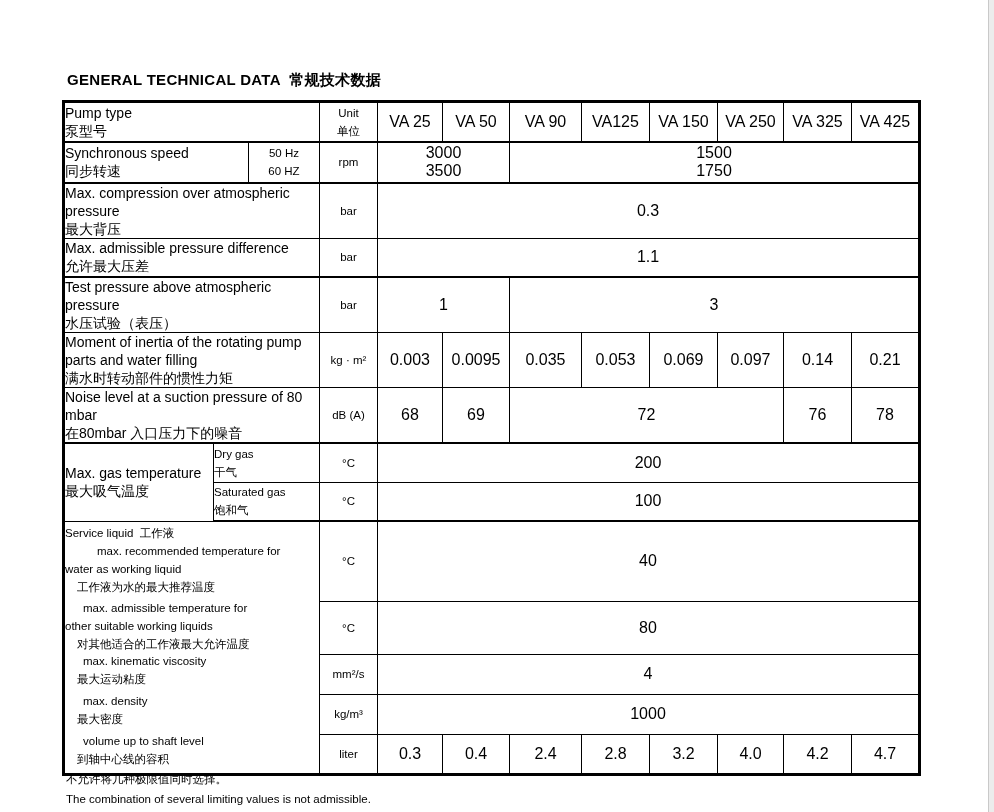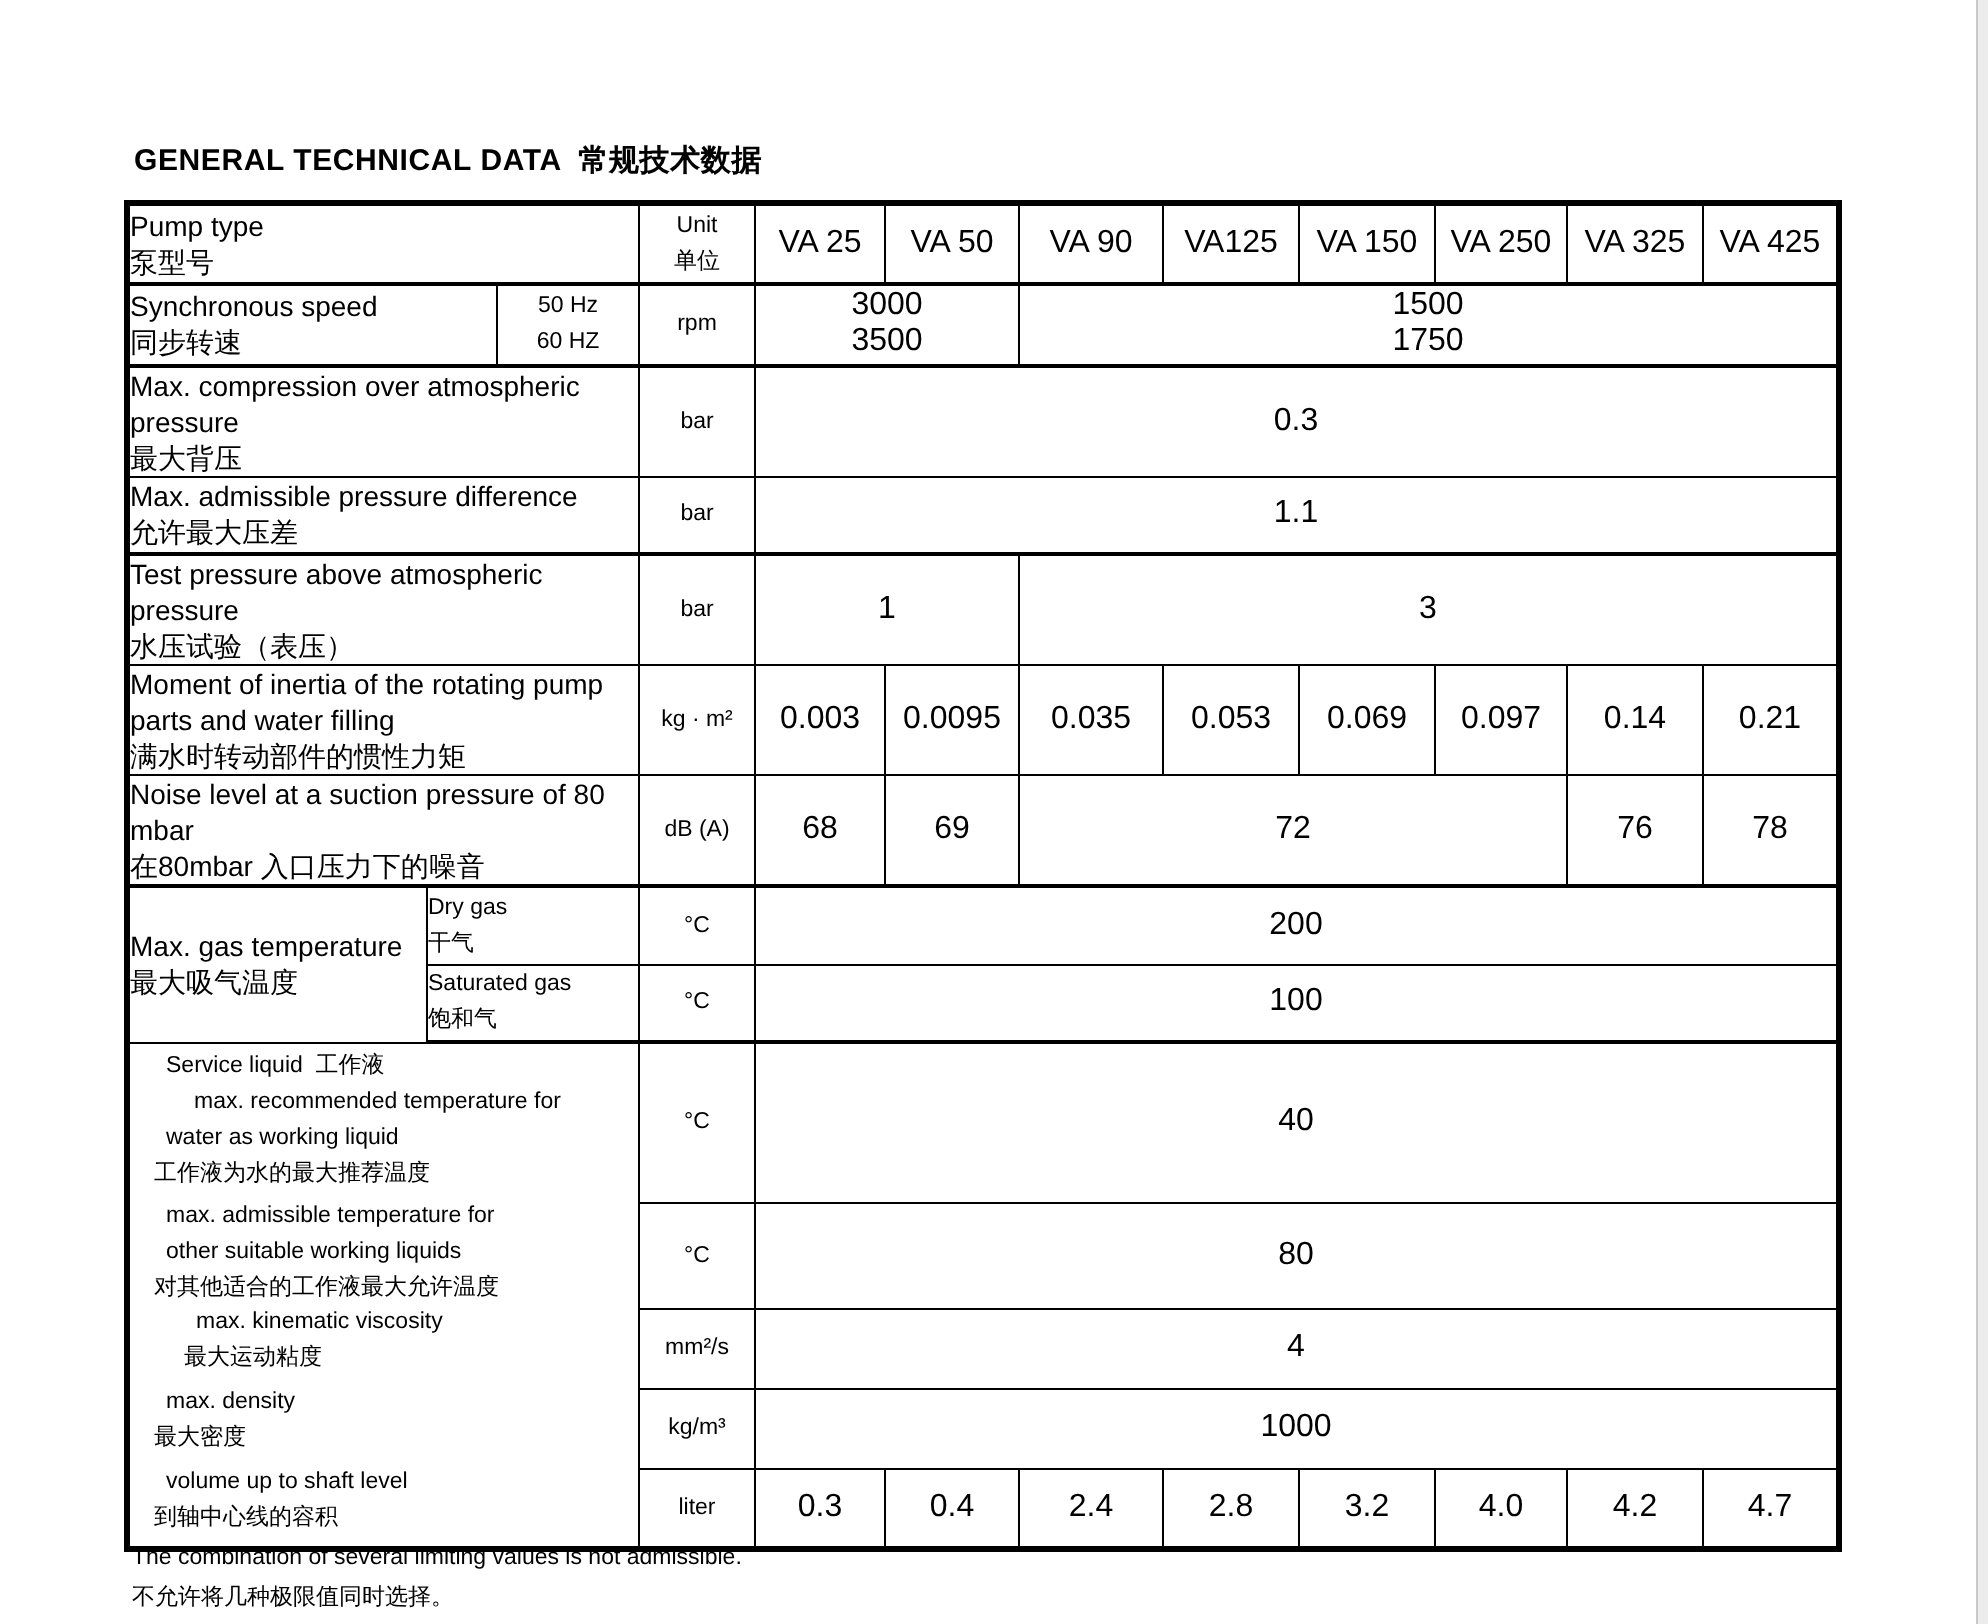--- a/index.html
+++ b/index.html
@@ -15,21 +15,21 @@
   table.tech{border-collapse:collapse;table-layout:fixed;border:3px solid #000;}
   table.tech td{
     border:1px solid #000;padding:0;vertical-align:middle;overflow:hidden;
   }
   td.label{text-align:left;padding:2px 4px 2px 7px;font-size:14px;}
   td.sub{text-align:left;padding:2px 4px 2px 6px;font-size:11.5px;}
   td.unit{text-align:center;font-size:11.5px;}
   td.val{text-align:center;font-size:16px;}
   td.service{vertical-align:top;padding:5px 4px 0 7px;font-size:11.5px;}
   .cell-line{line-height:18px;white-space:pre-wrap;}
-  .lbl-line{line-height:18px;white-space:pre-wrap;padding-left:18px;}
+  .lbl-line{line-height:18px;white-space:pre-wrap;}
   .svc-block{overflow:hidden;}
   tr.thick td{border-bottom-width:2px;}
   .footnote{position:absolute;left:66px;top:769px;font-size:11.5px;line-height:20px;}
   .page-edge{
     position:absolute;right:0;top:0;width:5px;height:812px;
     background:#ececec;border-left:1px solid #c9c9c9;
   }
 </style>
 </head>
 <body>
@@ -244,21 +244,21 @@
                 <div class="lbl-line">Service liquid  工作液</div>
                 <div class="lbl-line" style="padding-left: 32px;">max. recommended temperature for</div>
                 <div class="lbl-line">water as working liquid</div>
                 <div class="lbl-line" style="padding-left: 12px;">工作液为水的最大推荐温度</div>
               </div>
               <div class="svc-block" style="height: 53px;">
                 <div class="lbl-line" style="padding-left: 18px;">max. admissible temperature for</div>
                 <div class="lbl-line">other suitable working liquids</div>
                 <div class="lbl-line" style="padding-left: 12px;">对其他适合的工作液最大允许温度</div>
               </div>
-              <div class="svc-block" style="height: 40px; padding-left: 15px;">
+              <div class="svc-block" style="height: 40px;">
                 <div class="lbl-line" style="padding-left: 18px;">max. kinematic viscosity</div>
                 <div class="lbl-line" style="padding-left: 12px;">最大运动粘度</div>
               </div>
               <div class="svc-block" style="height: 40px;">
                 <div class="lbl-line" style="padding-left: 18px;">max. density</div>
                 <div class="lbl-line" style="padding-left: 12px;">最大密度</div>
               </div>
               <div class="svc-block" style="height: 38px;">
                 <div class="lbl-line" style="padding-left: 18px;">volume up to shaft level</div>
                 <div class="lbl-line" style="padding-left: 12px;">到轴中心线的容积</div>
@@ -322,18 +322,18 @@
             </td>
             <td class="val">
               <div class="cell-line">4.7</div>
             </td>
           </tr>
         </tbody>
     </table>
   </div>
 
   <div class="footnote">
+    <div>不允许将几种极限值同时选择。</div>
     <div>The combination of several limiting values is not admissible.</div>
-    <div>不允许将几种极限值同时选择。</div>
   </div>
 
   <div class="page-edge"></div>
 </div>
 
 </body></html>

